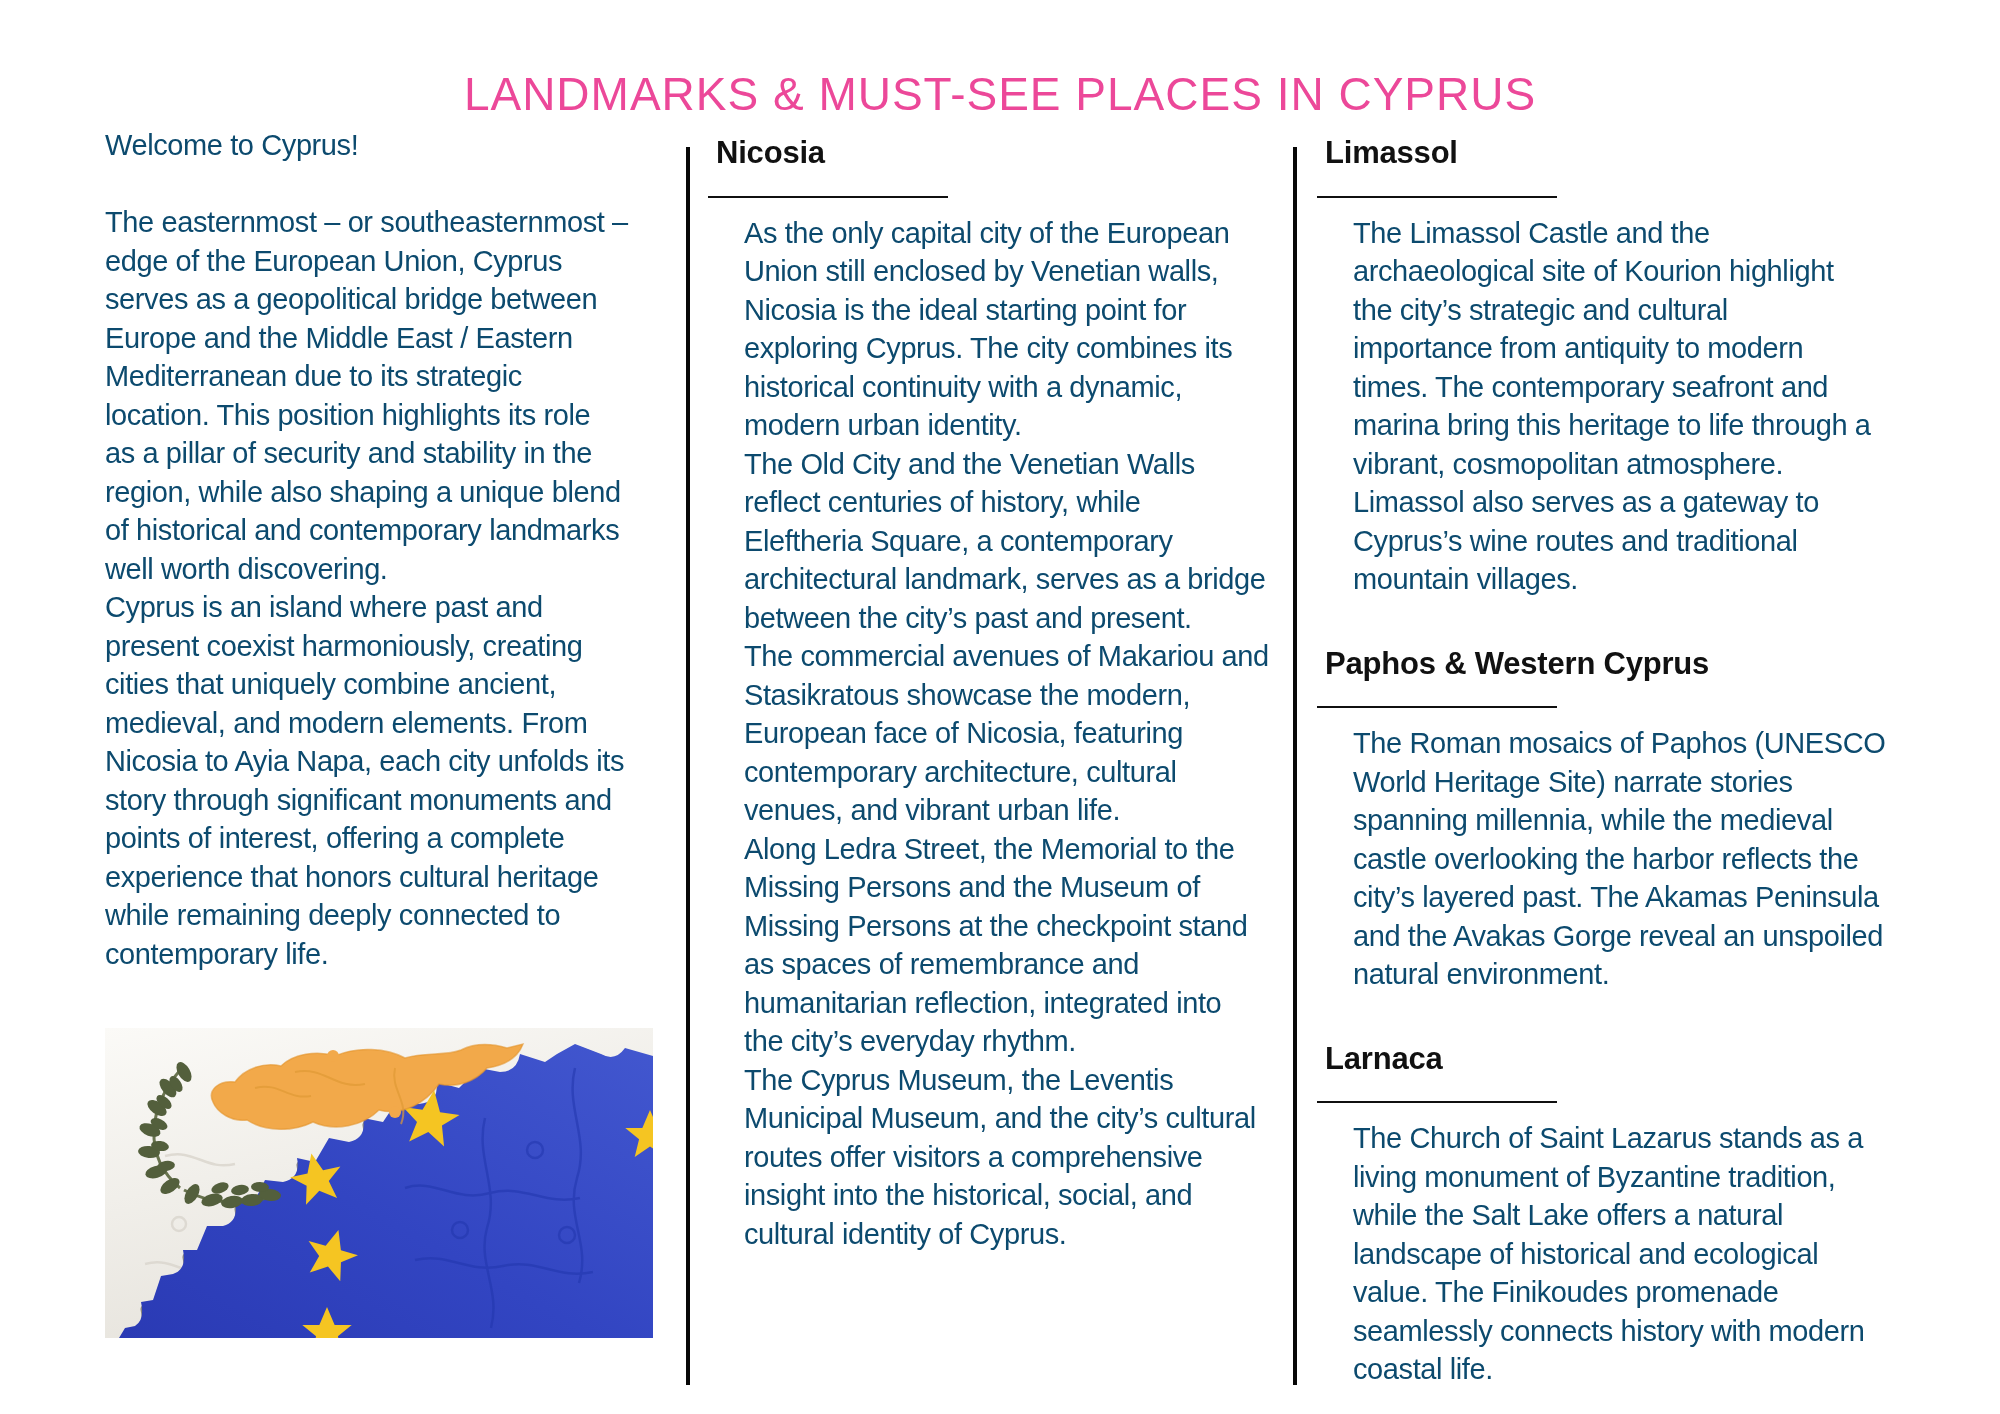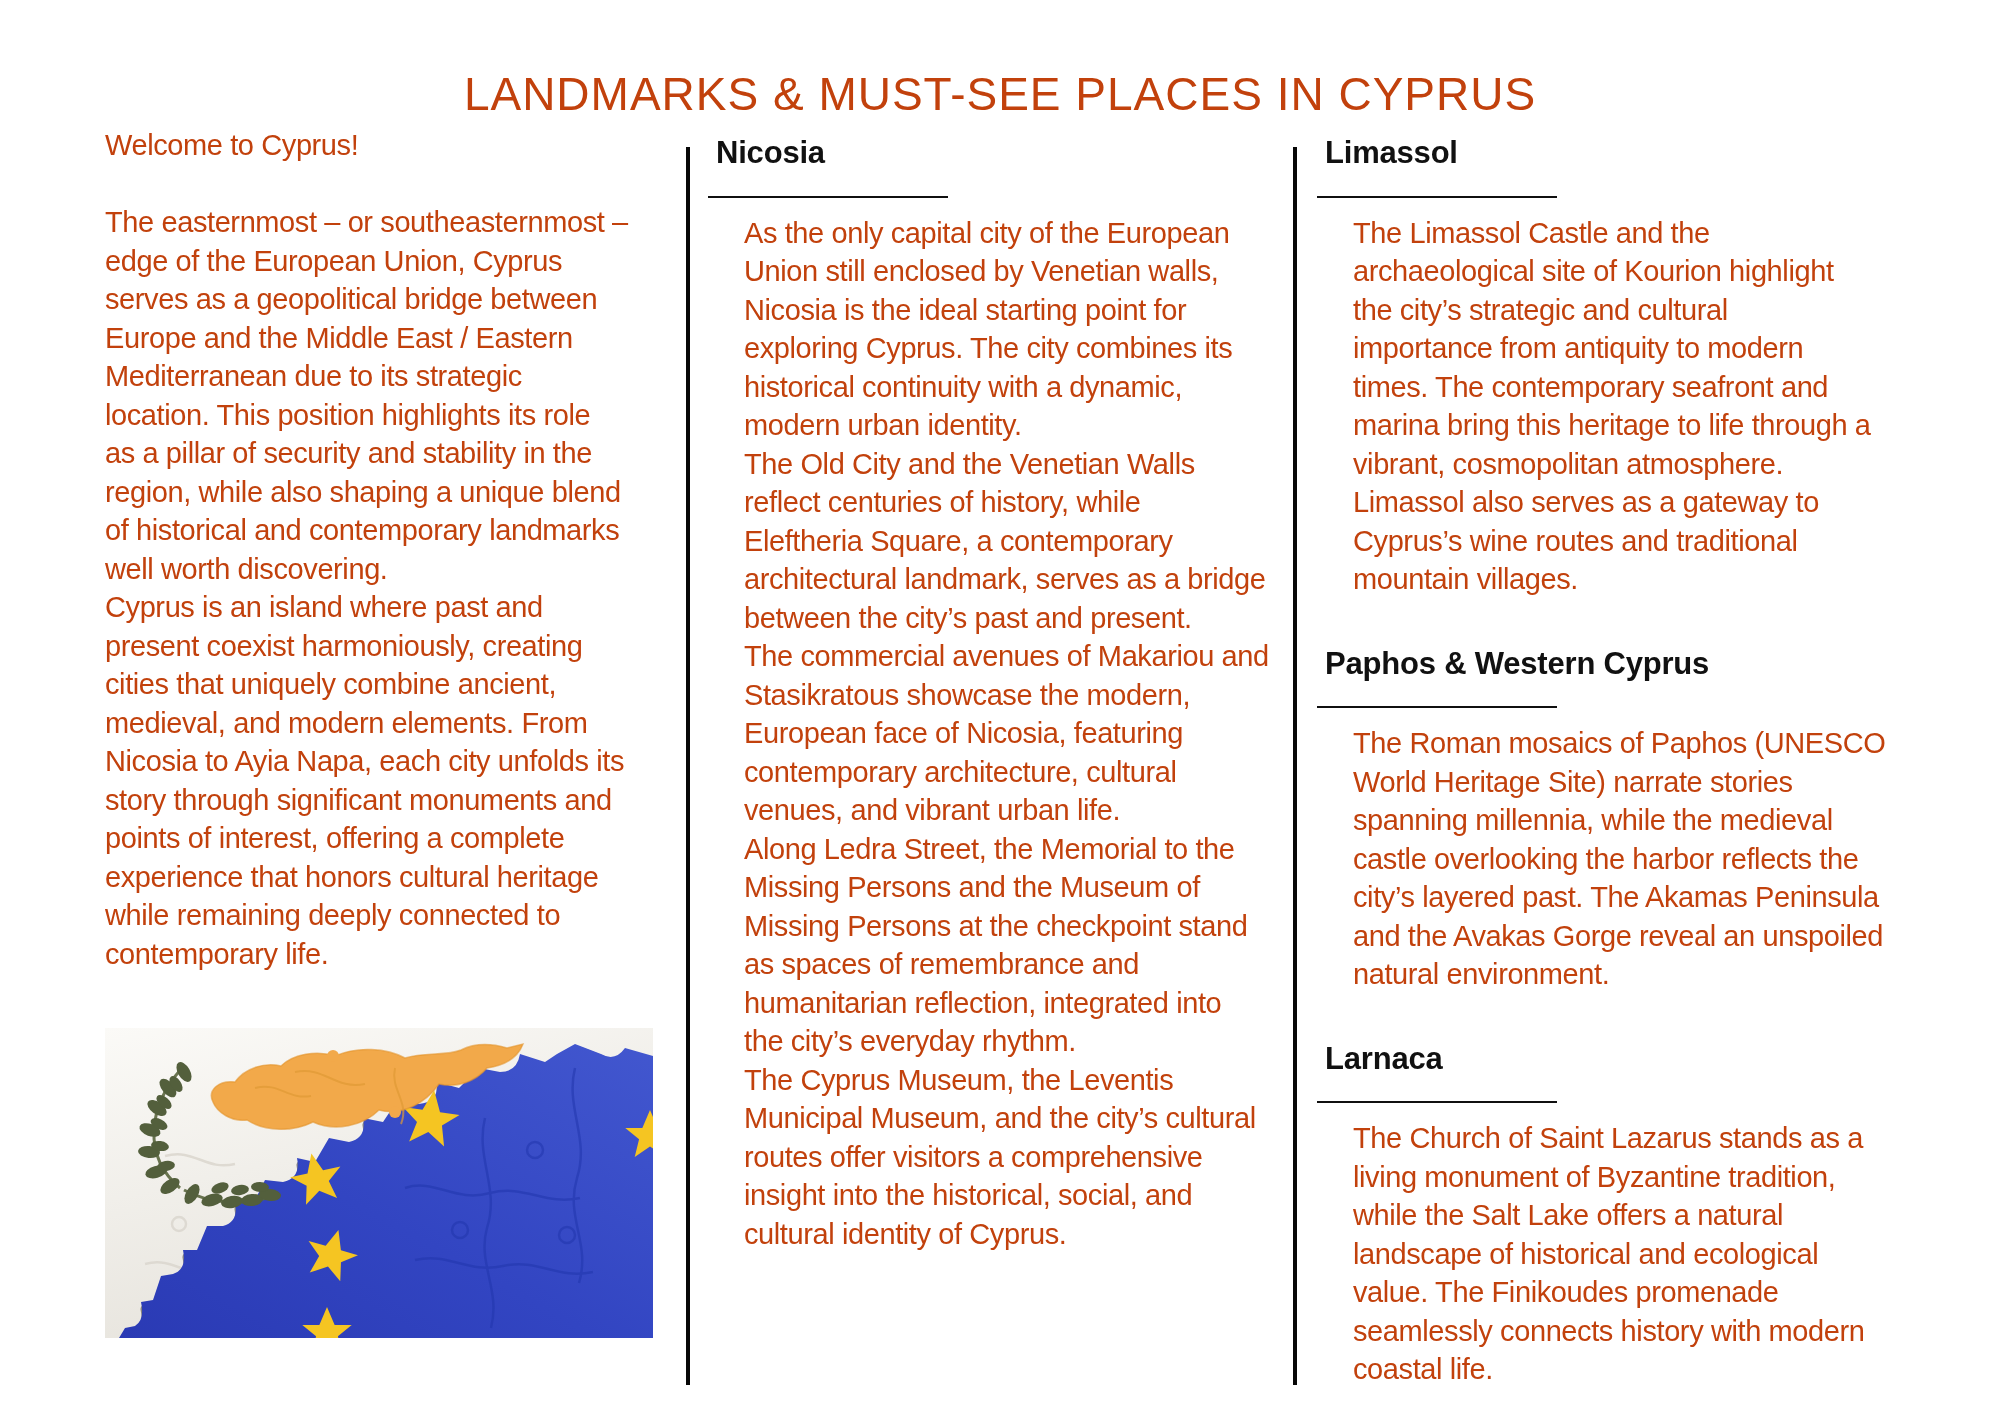--- a/index.html
+++ b/index.html
@@ -12,21 +12,21 @@
     font-family:"Liberation Sans","DejaVu Sans",sans-serif;
     color:#161616;
   }
   .doc-title{
     position:absolute;
     left:0; right:0; top:36px;
     text-align:center;
     font-size:46px;
     font-weight:400;
     letter-spacing:1px;
-    color:#c2410c;
+    color:#ec4899;
     white-space:pre;
   }
   .col{
     position:absolute;
     top:126px;
     width:588px;
   }
   .col-left{left:105px;}
   .col-mid{left:708px;}
   .col-right{left:1317px;}
@@ -38,21 +38,21 @@
     background:#070707;
   }
   .vdivider-1{left:686px;}
   .vdivider-2{left:1293px;}
   .body-text{
     margin:0;
     font-size:29px;
     line-height:38.5px;
     letter-spacing:-0.4px;
     white-space:pre;
-    color:#c2410c;
+    color:#0c4a6e;
   }
   .section{margin:0;}
   .section-heading{
     margin:8px;
     font-size:31px;
     line-height:38.5px;
     font-weight:700;
     letter-spacing:-0.2px;
     color:#111111;
     white-space:pre;

